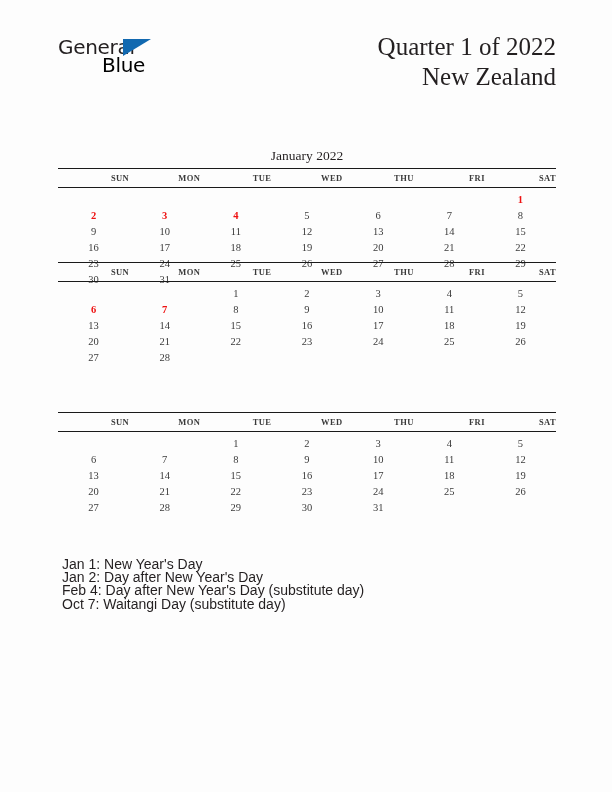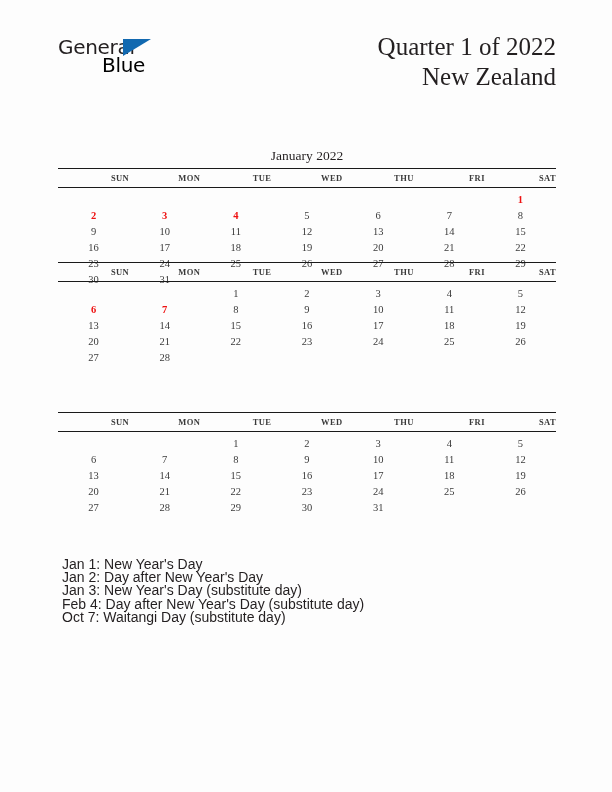--- a/index.html
+++ b/index.html
@@ -360,16 +360,15 @@
           <td class="empty">&nbsp;</td>
           <td class="empty">&nbsp;</td>
         </tr>
       </tbody>
   </table>
 </div>
 
 <div class="holiday-list">
     <div class="holiday-item">Jan 1: New Year's Day</div>
     <div class="holiday-item">Jan 2: Day after New Year's Day</div>
-    <div class="holiday-item">Jan 3: New Year's Day (substitute day)</div>
     <div class="holiday-item">Feb 4: Day after New Year's Day (substitute day)</div>
     <div class="holiday-item">Oct 7: Waitangi Day (substitute day)</div>
   </div>
 
 </body></html>

